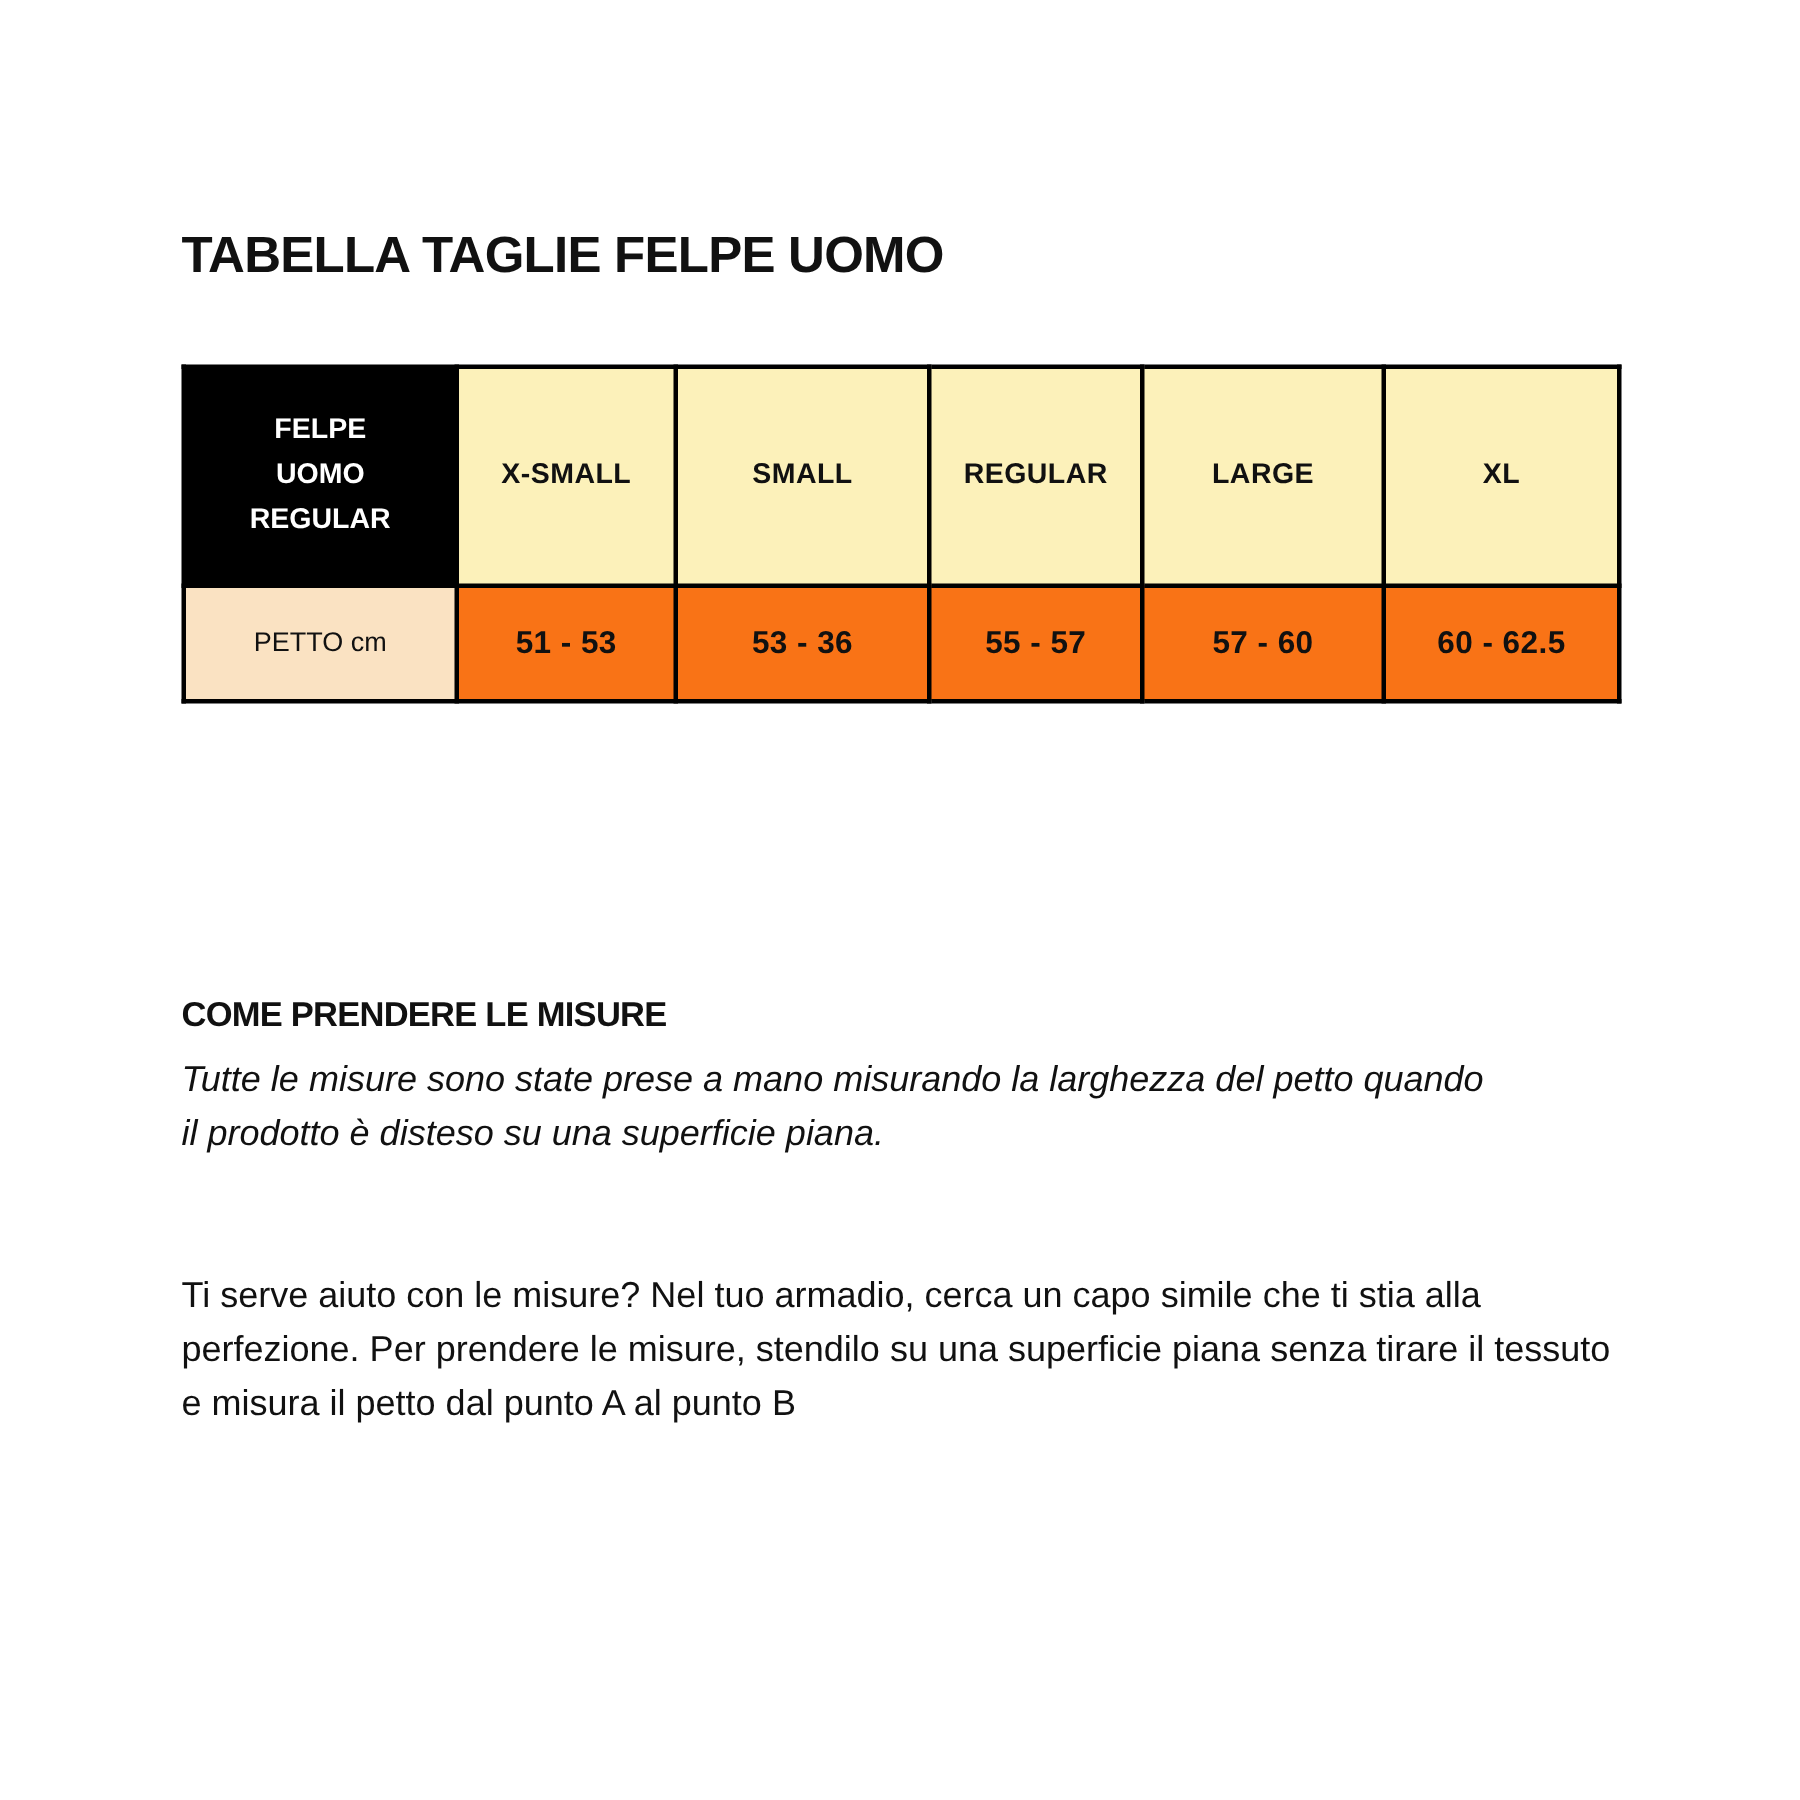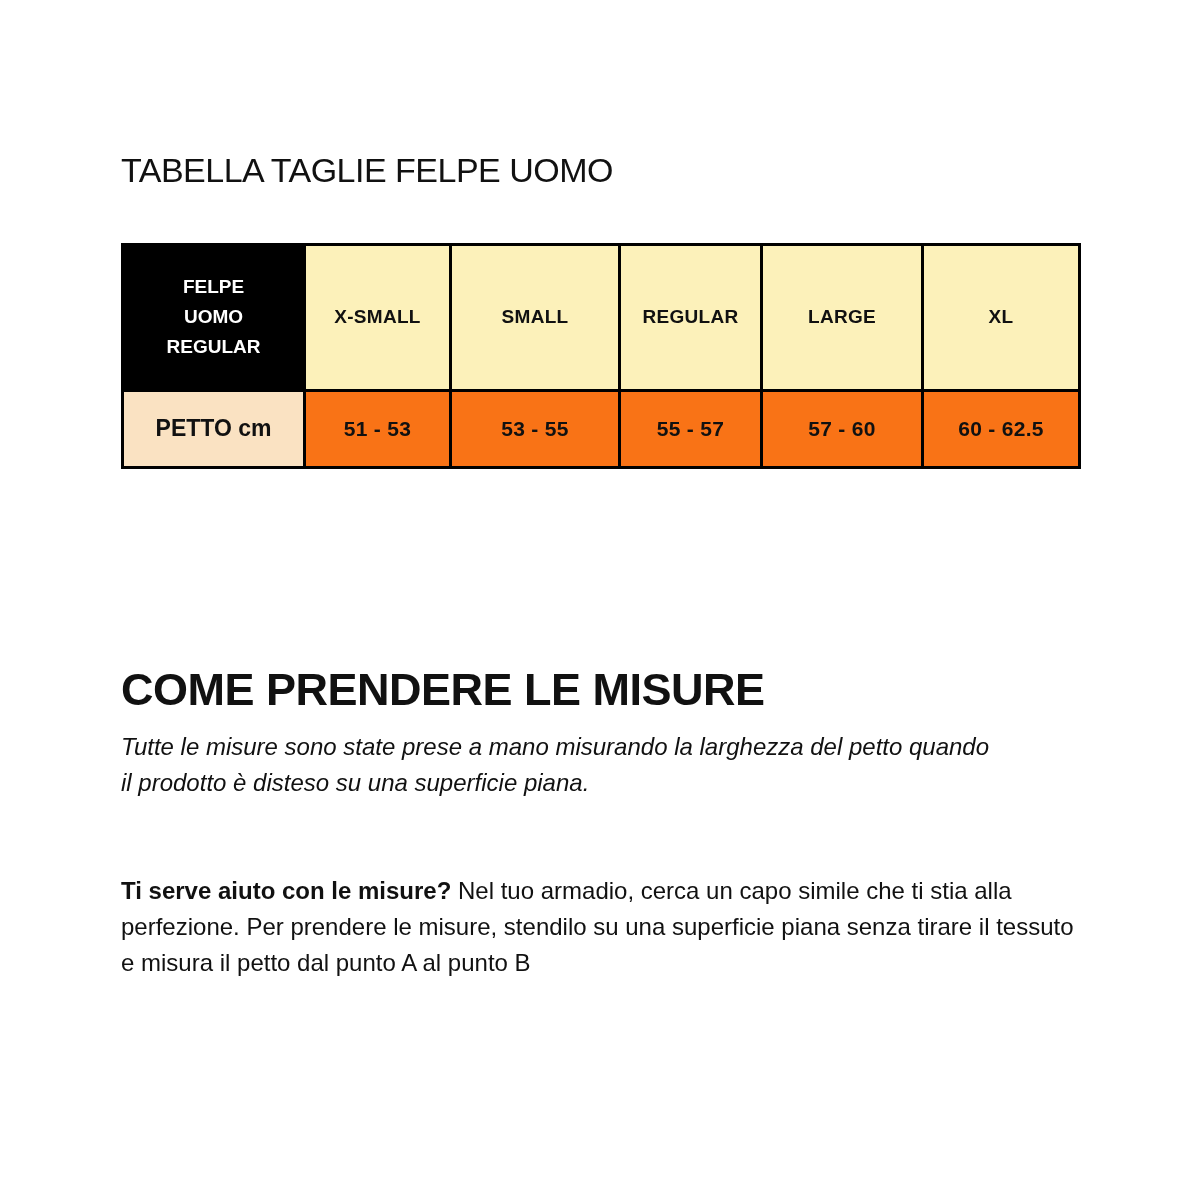--- a/index.html
+++ b/index.html
@@ -17,21 +17,21 @@
     background: #ffffff;
     font-family: "Liberation Sans", "DejaVu Sans", sans-serif;
     color: var(--text);
     overflow: hidden;
   }
   .page { padding: 0 115px 0 121px; }
 
   h1.page-title {
     margin-top: 150px;
     font-size: 34px;
-    font-weight: normal;
+    font-weight: bold;
     letter-spacing: -0.5px;
     line-height: 1.2;
     color: #111;
   }
 
   table.size-table {
     margin-top: 52px;
     border-collapse: collapse;
     table-layout: fixed;
     width: 957px;
@@ -56,47 +56,47 @@
   }
   th.size-cell {
     background: var(--size-bg);
     color: #111;
     font-size: 19px;
     font-weight: bold;
     letter-spacing: 0.3px;
   }
   td.row-header-cell {
     background: var(--row-header-bg);
-    font-size: 23px;
-    font-weight: bold;
+    font-size: 18px;
+    font-weight: normal;
   }
   td.value-cell {
     background: #f97316;
     font-size: 21px;
     font-weight: bold;
     letter-spacing: 0.3px;
   }
 
   h2.measure-heading {
     margin-top: 194px;
-    font-size: 45px;
+    font-size: 23px;
     font-weight: bold;
     letter-spacing: -0.5px;
     line-height: 1.2;
     color: #111;
   }
   p.body-text {
     font-size: 24px;
     line-height: 36px;
     max-width: 875px;
     color: #111;
   }
   p.measure-description { margin-top: 12px; font-style: italic; }
   p.measure-help { margin-top: 72px; max-width: 960px; }
-  p.measure-help .lead { font-weight: bold; }
+  p.measure-help .lead { font-weight: normal; }
 </style>
 </head>
 <body>
 
 <div class="page">
 
   <h1 class="page-title">TABELLA TAGLIE FELPE UOMO</h1>
 
   <table class="size-table">
     <colgroup>
@@ -114,21 +114,21 @@
 REGULAR</th>
         <th class="size-cell">X-SMALL</th>
         <th class="size-cell">SMALL</th>
         <th class="size-cell">REGULAR</th>
         <th class="size-cell">LARGE</th>
         <th class="size-cell">XL</th>
       </tr>
       <tr class="data-row">
         <td class="row-header-cell">PETTO cm</td>
         <td class="value-cell">51 - 53</td>
-        <td class="value-cell">53 - 55</td>
+        <td class="value-cell">53 - 36</td>
         <td class="value-cell">55 - 57</td>
         <td class="value-cell">57 - 60</td>
         <td class="value-cell">60 - 62.5</td>
       </tr>
     </tbody>
   </table>
 
   <h2 class="measure-heading">COME PRENDERE LE MISURE</h2>
 
   <p class="body-text measure-description">Tutte le misure sono state prese a mano misurando la larghezza del petto quando il prodotto è disteso su una superficie piana.</p>

